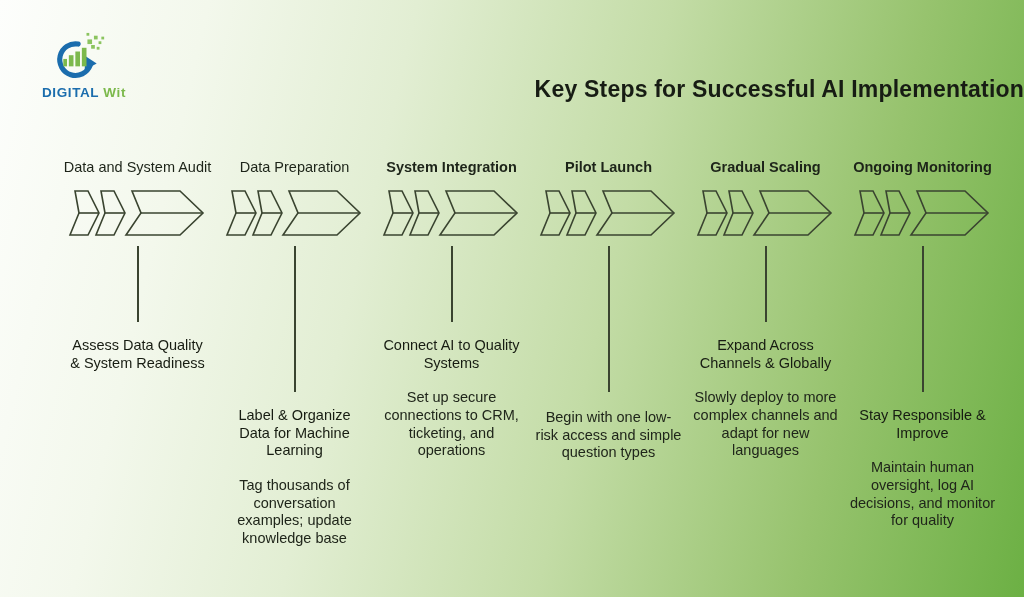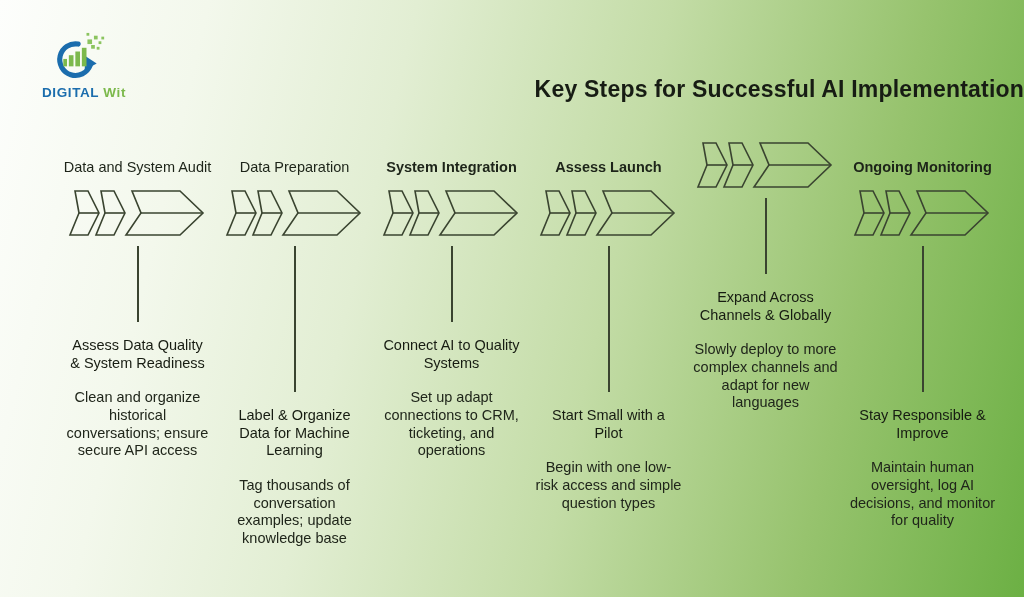--- a/index.html
+++ b/index.html
@@ -99,21 +99,20 @@
         <path d="M7,2 L20,2 L31,24 L20,46 L2,46 L11,24 Z"></path>
         <path d="M11,24 L31,24"></path>
         <path d="M33,2 L46,2 L57,24 L46,46 L28,46 L37,24 Z"></path>
         <path d="M37,24 L57,24"></path>
         <path d="M64,2 L112,2 L135,24 L112,46 L58,46 L73,24 Z"></path>
         <path d="M73,24 L135,24"></path>
       </g>
     </svg>
     <div class="connector"></div>
     <div class="step-heading">Assess Data Quality &amp; System Readiness</div>
-    <div class="step-body">Clean and organize historical conversations; ensure secure API access</div>
   </div>
 
   <div class="step-col low">
     <div class="step-label">Data Preparation</div>
     <svg class="chevrons" width="140" height="48" viewBox="0 0 140 48">
       <g fill="none" stroke="#3a4430" stroke-width="1.6" stroke-linejoin="miter">
         <path d="M7,2 L20,2 L31,24 L20,46 L2,46 L11,24 Z"></path>
         <path d="M11,24 L31,24"></path>
         <path d="M33,2 L46,2 L57,24 L46,46 L28,46 L37,24 Z"></path>
         <path d="M37,24 L57,24"></path>
@@ -133,41 +132,41 @@
         <path d="M7,2 L20,2 L31,24 L20,46 L2,46 L11,24 Z"></path>
         <path d="M11,24 L31,24"></path>
         <path d="M33,2 L46,2 L57,24 L46,46 L28,46 L37,24 Z"></path>
         <path d="M37,24 L57,24"></path>
         <path d="M64,2 L112,2 L135,24 L112,46 L58,46 L73,24 Z"></path>
         <path d="M73,24 L135,24"></path>
       </g>
     </svg>
     <div class="connector"></div>
     <div class="step-heading">Connect AI to Quality Systems</div>
-    <div class="step-body">Set up adapt connections to CRM, ticketing, and operations</div>
+    <div class="step-body">Set up secure connections to CRM, ticketing, and operations</div>
   </div>
 
   <div class="step-col low">
-    <div class="step-label bold">Assess Launch</div>
+    <div class="step-label bold">Pilot Launch</div>
     <svg class="chevrons" width="140" height="48" viewBox="0 0 140 48">
       <g fill="none" stroke="#3a4430" stroke-width="1.6" stroke-linejoin="miter">
         <path d="M7,2 L20,2 L31,24 L20,46 L2,46 L11,24 Z"></path>
         <path d="M11,24 L31,24"></path>
         <path d="M33,2 L46,2 L57,24 L46,46 L28,46 L37,24 Z"></path>
         <path d="M37,24 L57,24"></path>
         <path d="M64,2 L112,2 L135,24 L112,46 L58,46 L73,24 Z"></path>
         <path d="M73,24 L135,24"></path>
       </g>
     </svg>
     <div class="connector"></div>
-    <div class="step-heading">Start Small with a Pilot</div>
     <div class="step-body">Begin with one low-risk access and simple question types</div>
   </div>
 
   <div class="step-col high">
+    <div class="step-label bold">Gradual Scaling</div>
     <svg class="chevrons" width="140" height="48" viewBox="0 0 140 48">
       <g fill="none" stroke="#3a4430" stroke-width="1.6" stroke-linejoin="miter">
         <path d="M7,2 L20,2 L31,24 L20,46 L2,46 L11,24 Z"></path>
         <path d="M11,24 L31,24"></path>
         <path d="M33,2 L46,2 L57,24 L46,46 L28,46 L37,24 Z"></path>
         <path d="M37,24 L57,24"></path>
         <path d="M64,2 L112,2 L135,24 L112,46 L58,46 L73,24 Z"></path>
         <path d="M73,24 L135,24"></path>
       </g>
     </svg>

